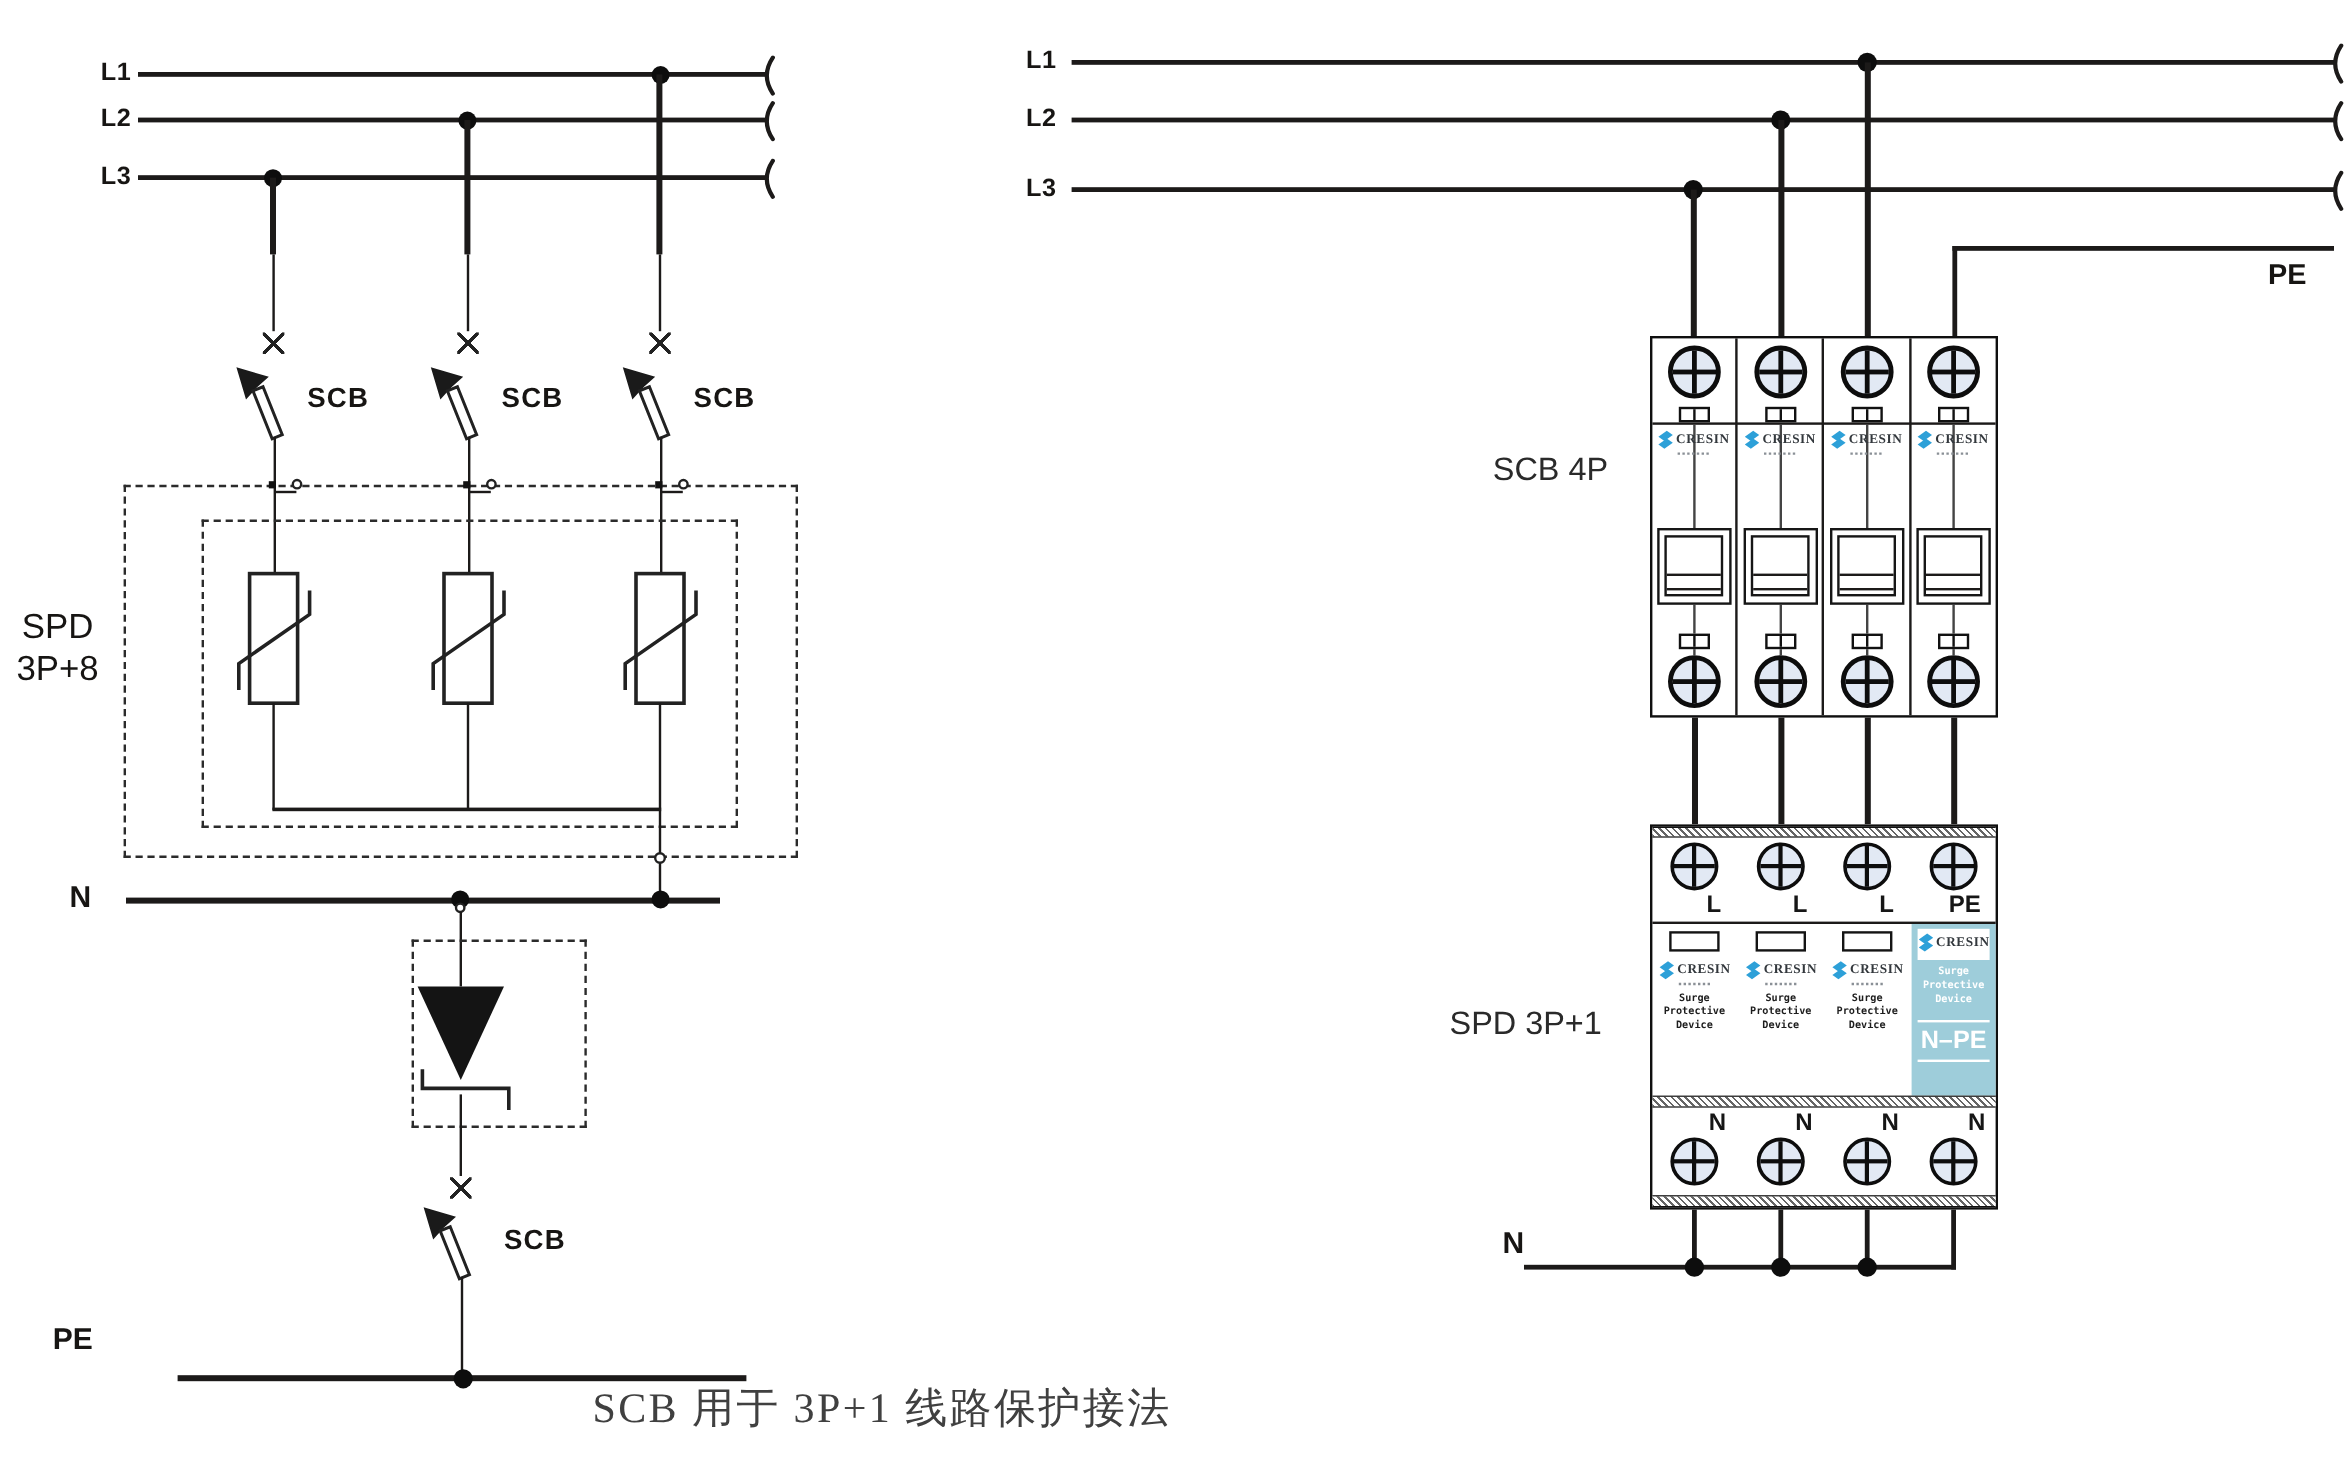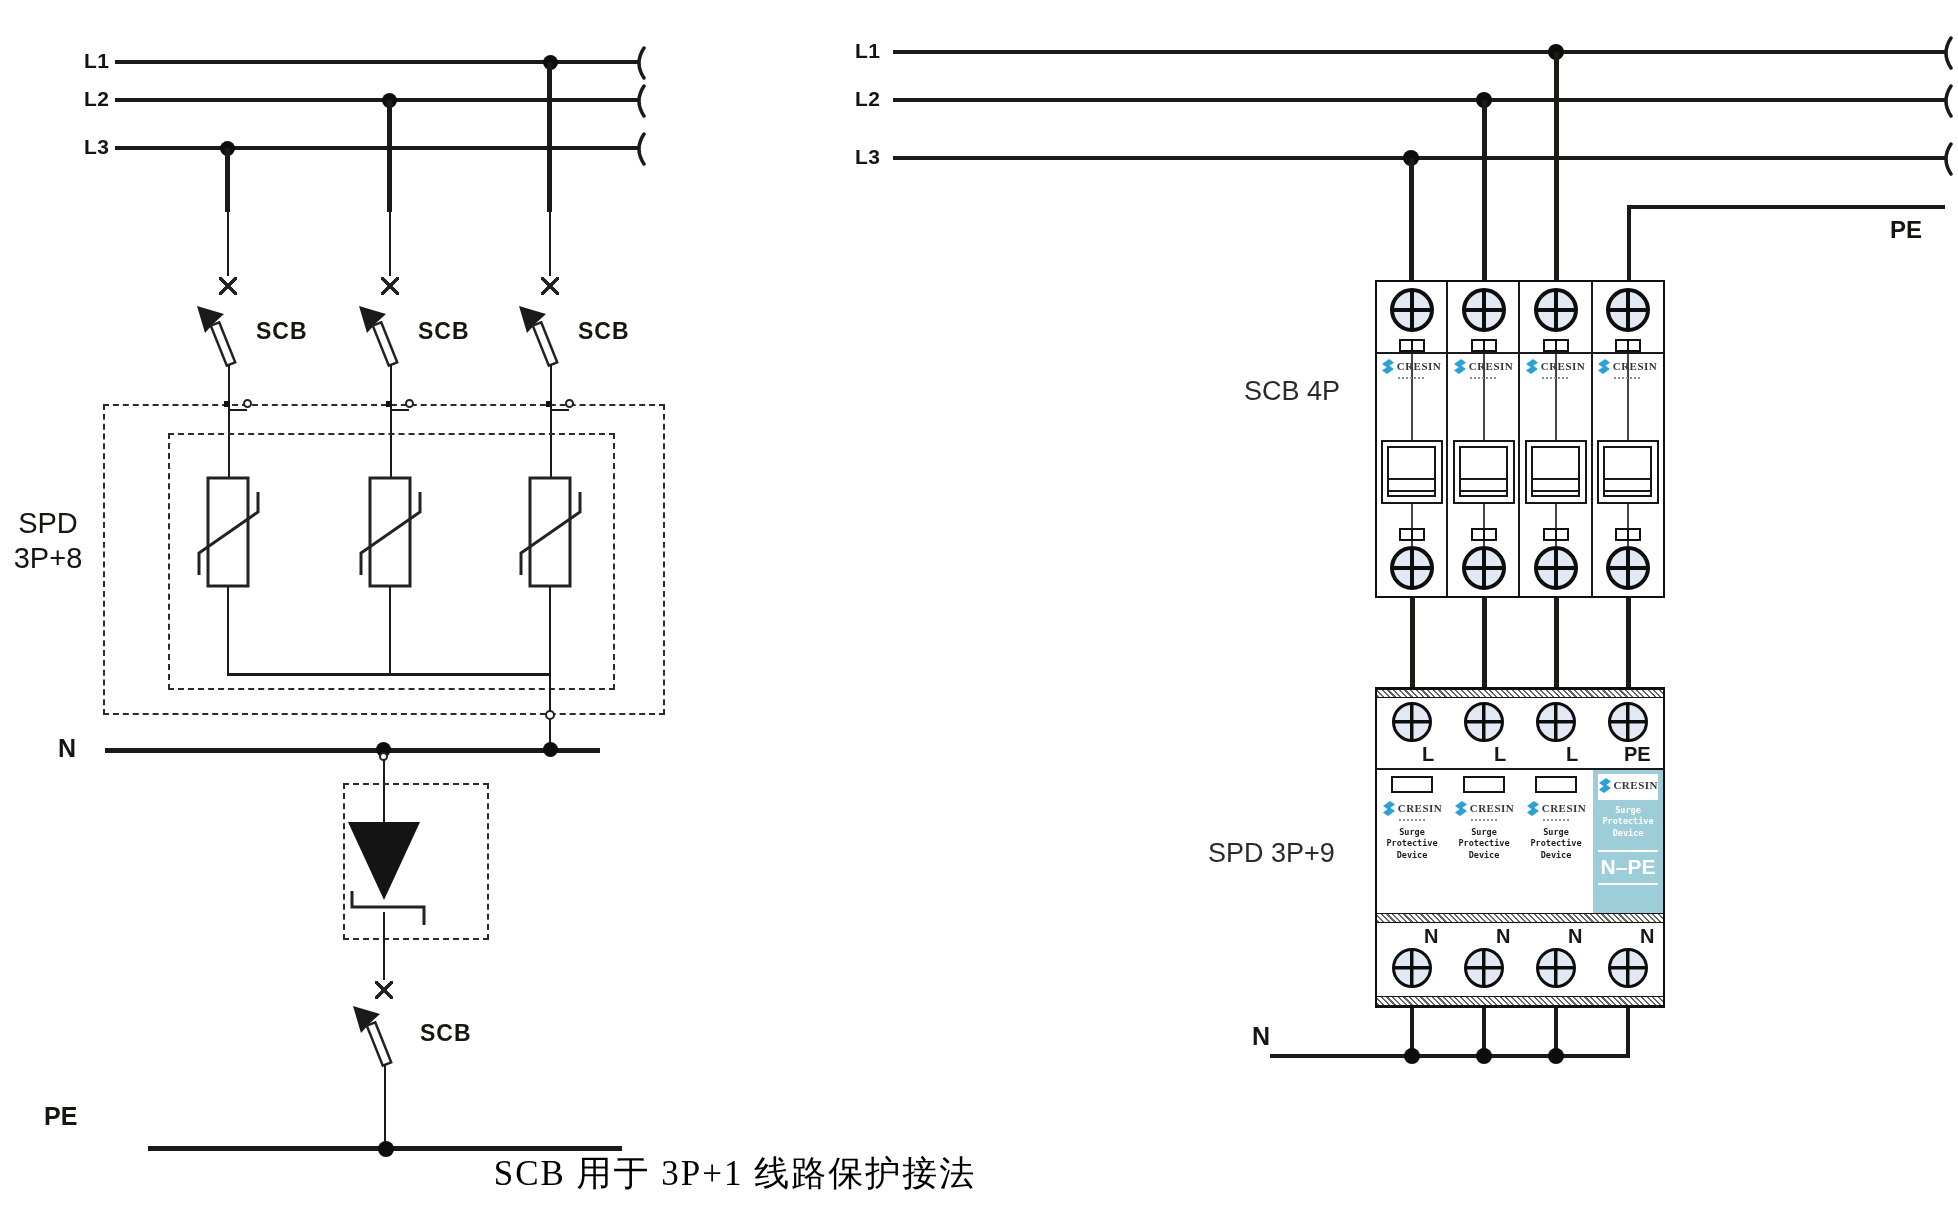--- a/index.html
+++ b/index.html
@@ -34,21 +34,21 @@
   .window{position:absolute;width:42px;height:17px;border:2.5px solid #141414;background:#fff;box-sizing:border-box;}
   .logo{position:absolute;display:flex;flex-direction:column;align-items:center;gap:1px;}
   .logorow{display:flex;align-items:center;gap:2px;}
   .logotext{font-family:"Liberation Serif","DejaVu Serif",serif;font-size:11px;font-weight:600;
     letter-spacing:0.5px;color:#33383d;line-height:1;}
   .logodots{width:26px;border-bottom:2px dotted #8a9096;height:1px;}
   .devtext{position:absolute;font-family:"DejaVu Sans Mono","Liberation Mono",monospace;
     font-size:8.5px;font-weight:700;line-height:1.35;text-align:center;color:#1d1d1d;}
   .termlbl{position:absolute;font-size:20px;font-weight:700;color:#161616;line-height:1;}
   #caption{position:absolute;left:380px;top:1150px;width:710px;text-align:center;
-    font-family:"Liberation Serif","DejaVu Serif",serif;font-size:35px;color:#000000;letter-spacing:2px;}
+    font-family:"Liberation Serif","DejaVu Serif",serif;font-size:35px;color:#404040;letter-spacing:2px;}
   .cyanmod{position:absolute;background:#9ecdda;}
   .whline{position:absolute;background:#ffffff;height:2px;}
 </style>
 </head>
 <body>
 
 <svg width="0" height="0" style="position:absolute" aria-hidden="true">
   <defs>
     <g id="sym-arrow">
       <polygon points="4,4 31,12 21,21 12,31" fill="#1a1a1a"></polygon>
@@ -301,21 +301,21 @@
     <div class="term big" style="left:560px;top:546px;"></div>
     <div class="term big" style="left:632px;top:546px;"></div>
     <div class="term big" style="left:704px;top:546px;"></div>
     <div class="term big" style="left:776px;top:546px;"></div>
 
     <div class="vline" style="left:579.5px;top:598px;width:5px;height:89px;"></div>
     <div class="vline" style="left:651.5px;top:598px;width:5px;height:89px;"></div>
     <div class="vline" style="left:723.5px;top:598px;width:5px;height:89px;"></div>
     <div class="vline" style="left:795.5px;top:598px;width:5px;height:89px;"></div>
 
-    <span class="lbl blockl" style="left:378px;top:840px;">SPD 3P+9</span>
+    <span class="lbl blockl" style="left:378px;top:840px;">SPD 3P+1</span>
     <div class="blockbox" style="left:545px;top:687px;width:290px;height:321px;"></div>
     <div class="hatch" style="left:547px;top:689px;width:286px;height:9px;"></div>
 
     <div class="term small" style="left:562px;top:702px;"></div>
     <div class="term small" style="left:634px;top:702px;"></div>
     <div class="term small" style="left:706px;top:702px;"></div>
     <div class="term small" style="left:778px;top:702px;"></div>
     <span class="termlbl" style="left:592px;top:744px;">L</span>
     <span class="termlbl" style="left:664px;top:744px;">L</span>
     <span class="termlbl" style="left:736px;top:744px;">L</span>

